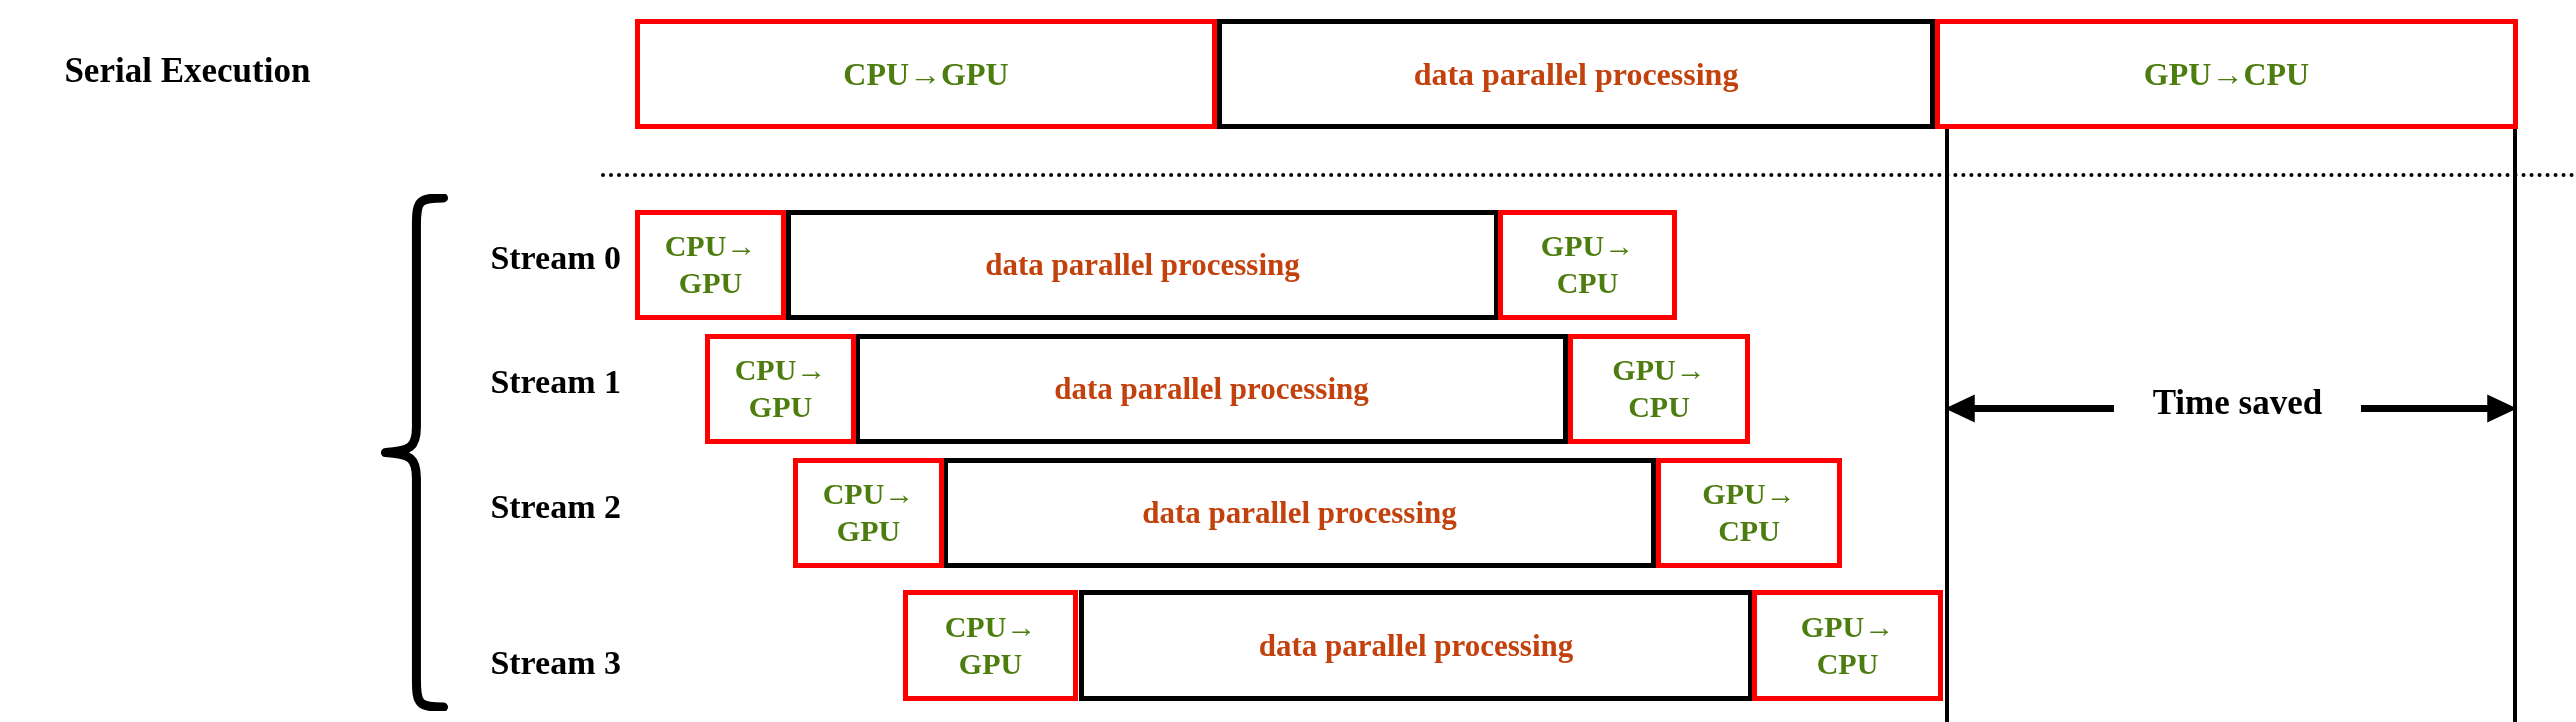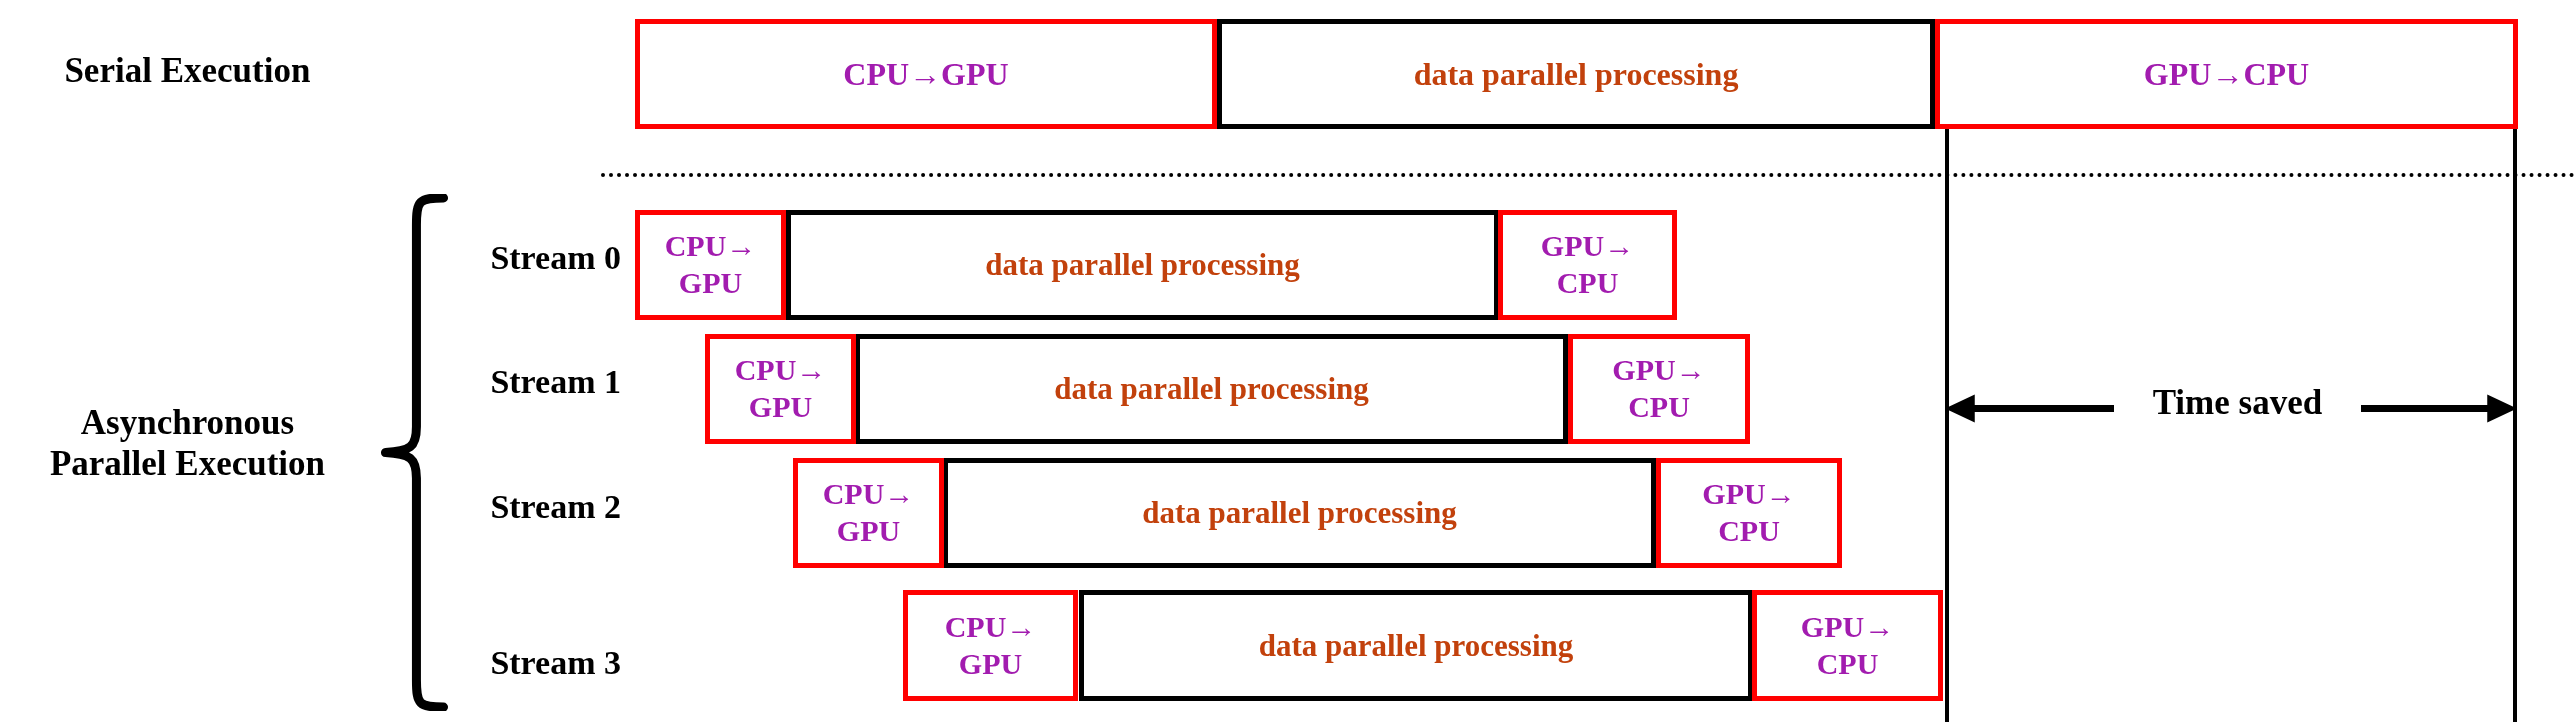--- a/index.html
+++ b/index.html
@@ -54,21 +54,21 @@
     box-sizing: border-box;
     background: #ffffff;
     display: flex;
     align-items: center;
     justify-content: center;
     text-align: center;
     font-weight: bold;
     line-height: 1.22;
     white-space: pre-line;
   }
-  .box.red   { border: 5.8px solid #ff0000; color: #a21caf; z-index: 4; }
+  .box.red   { border: 5.8px solid #ff0000; color: #4d7c0f; z-index: 4; }
   .box.black { border: 5.8px solid #000000; color: #c2410c; z-index: 3; }
 
   .serial-box { font-size: 32px; }
   .stream-box { font-size: 30px; }
   .stream-box.black { font-size: 31px; }
 
   
   #dotted-divider {
     position: absolute;
     left: 601px;
@@ -120,22 +120,20 @@
     z-index: 3;
   }
 </style>
 </head>
 <body>
 
 <div id="stage">
 
   <div class="row-label" id="serial-label">Serial Execution</div>
 
-  <div class="row-label" id="async-label">Asynchronous
-Parallel Execution</div>
 
   <svg id="stream-brace" viewBox="0 0 110 800" preserveAspectRatio="none">
     <path d="M 100 6
              C 62 6, 58 10, 58 48
              L 58 360
              C 58 392, 48 398, 10 400
              C 48 402, 58 408, 58 440
              L 58 752
              C 58 790, 62 794, 100 794" fill="none" stroke="#000000" stroke-width="9" stroke-linecap="round" stroke-linejoin="round" vector-effect="non-scaling-stroke"></path>
   </svg>

